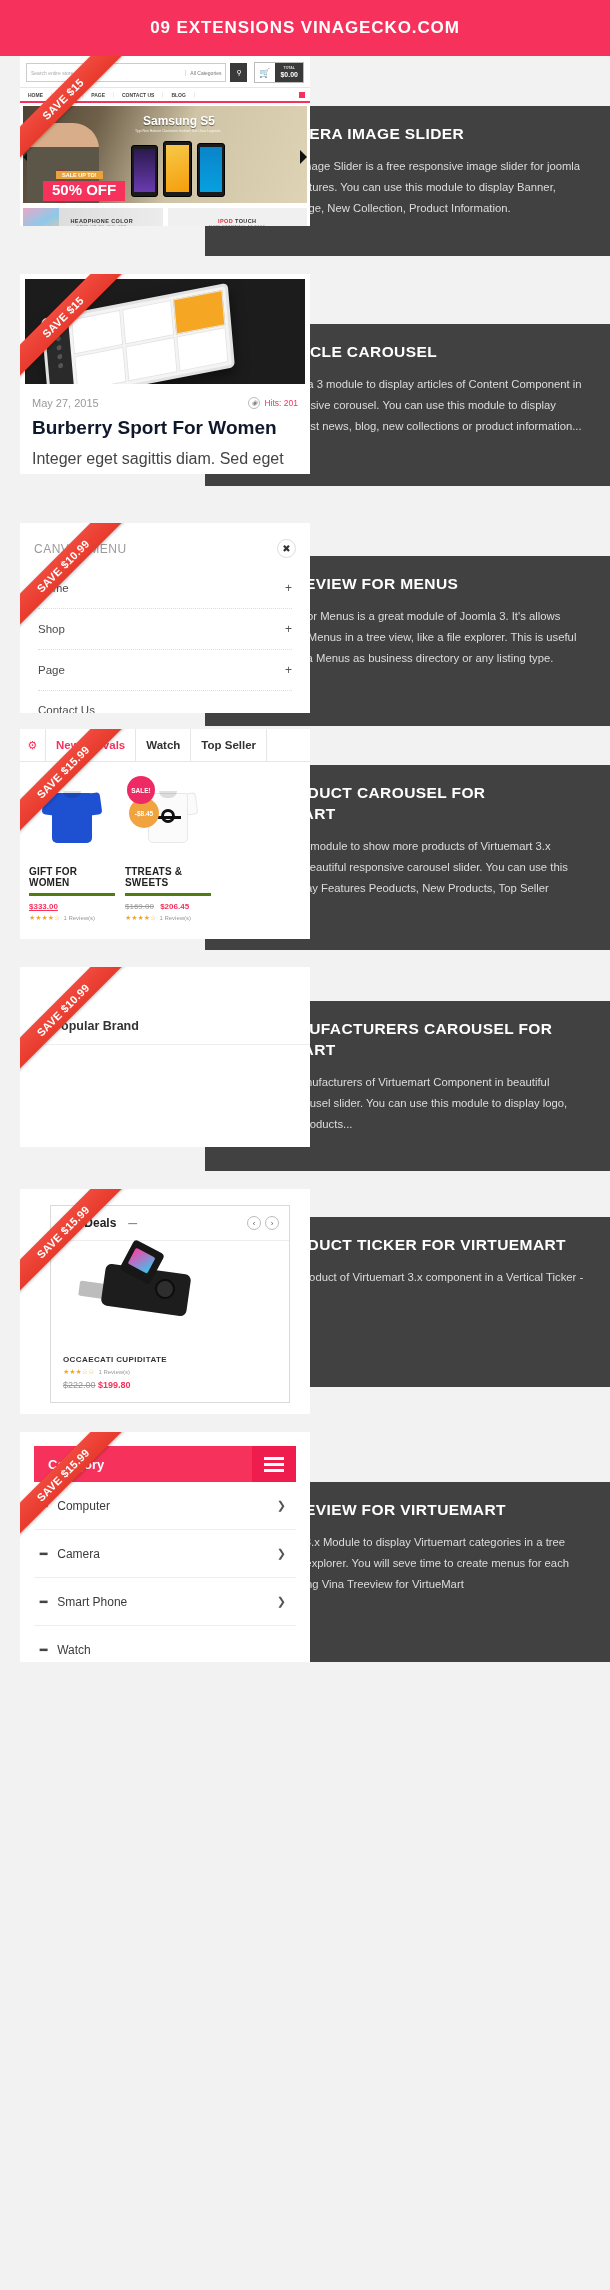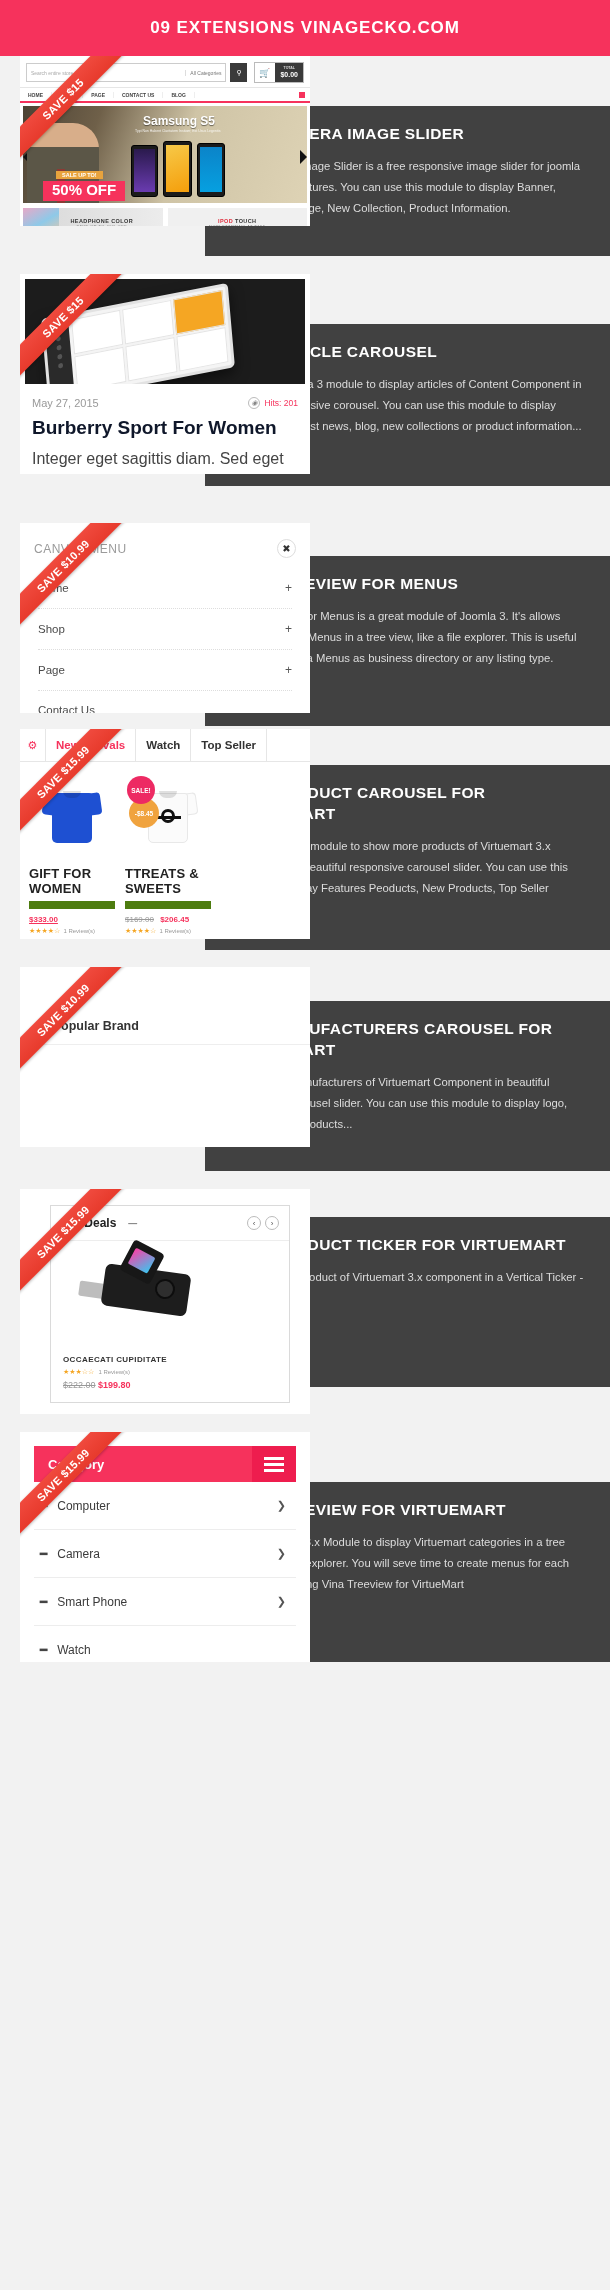--- a/index.html
+++ b/index.html
@@ -283,21 +283,21 @@
   .sale-bubble {
     position: absolute; left: 2px; top: 6px; width: 28px; height: 28px; border-radius: 50%;
     background: #ed2a63; color: #fff; font-size: 6.5px; font-weight: bold;
     display: flex; align-items: center; justify-content: center; z-index: 4;
   }
   .off-bubble {
     position: absolute; left: 4px; top: 28px; width: 30px; height: 30px; border-radius: 50%;
     background: #f0a33e; color: #fff; font-size: 6.5px; font-weight: bold;
     display: flex; align-items: center; justify-content: center; z-index: 3;
   }
-  .pc-name { font-size: 13px; font-weight: bold; color: #222; letter-spacing: .2px; padding: 6px 0 5px 0; border-bottom: 8px solid #4d7c0f; }
+  .pc-name { font-size: 10px; font-weight: bold; color: #222; letter-spacing: .2px; padding: 6px 0 5px 0; border-bottom: 3px solid #4d7c0f; }
   .pc-price { padding-top: 6px; font-size: 8px; }
   .pc-price .old { color: #999; text-decoration: line-through; margin-right: 4px; }
   .pc-price .new { color: #f6325c; font-weight: bold; }
   .pc-price .only { color: #f6325c; font-weight: bold; text-decoration: underline; }
   .pc-stars { padding-top: 3px; font-size: 7px; color: #f5a623; display: flex; align-items: center; gap: 3px; }
   .pc-stars em { color: #999; font-style: normal; font-size: 6px; }
 
   
   .mf-head {
     display: flex; align-items: center; gap: 8px;

